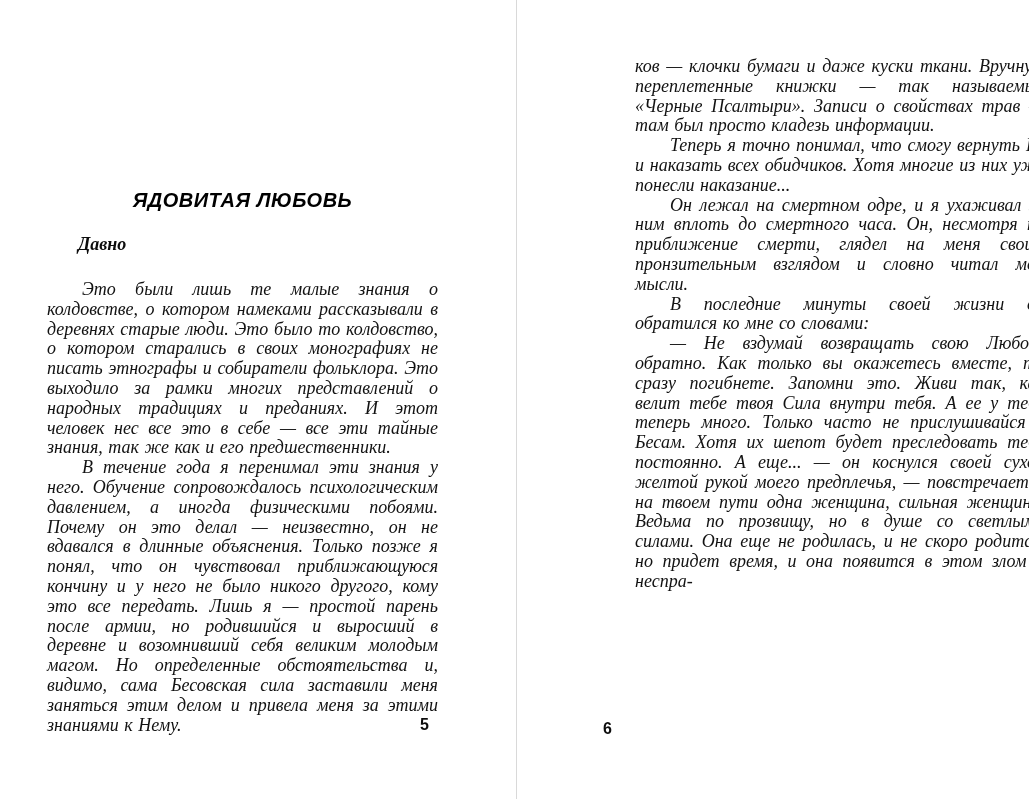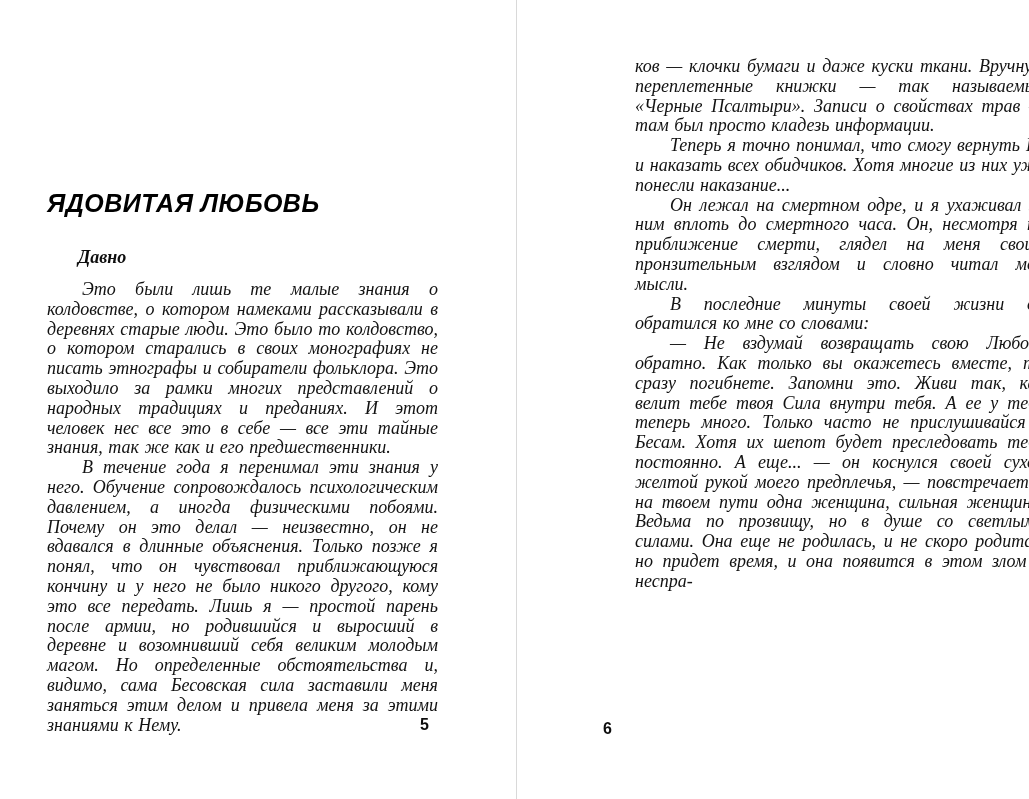--- a/index.html
+++ b/index.html
@@ -29,32 +29,32 @@
     width: 391px; height: 799px;
   }
   .page-right {
     left: 607px; top: 57px;
     width: 410px;
   }
   .chapter-title {
     position: absolute;
     left: 0; top: 189px;
     width: 100%;
-    text-align: left;
+    text-align: center;
     font-family: "Liberation Sans", sans-serif;
     font-weight: bold;
     font-style: italic;
-    font-size: 25px;
+    font-size: 20px;
     letter-spacing: 0.5px;
     color: #000000;
     white-space: nowrap;
   }
   .section-heading {
     position: absolute;
-    left: 31px; top: 247px;
+    left: 31px; top: 234px;
     font-weight: bold;
     font-style: italic;
     font-size: 18px;
     color: #0d0d0d;
   }
   .body-text {
     position: absolute;
     left: 0; top: 280px;
     width: 100%;
   }

